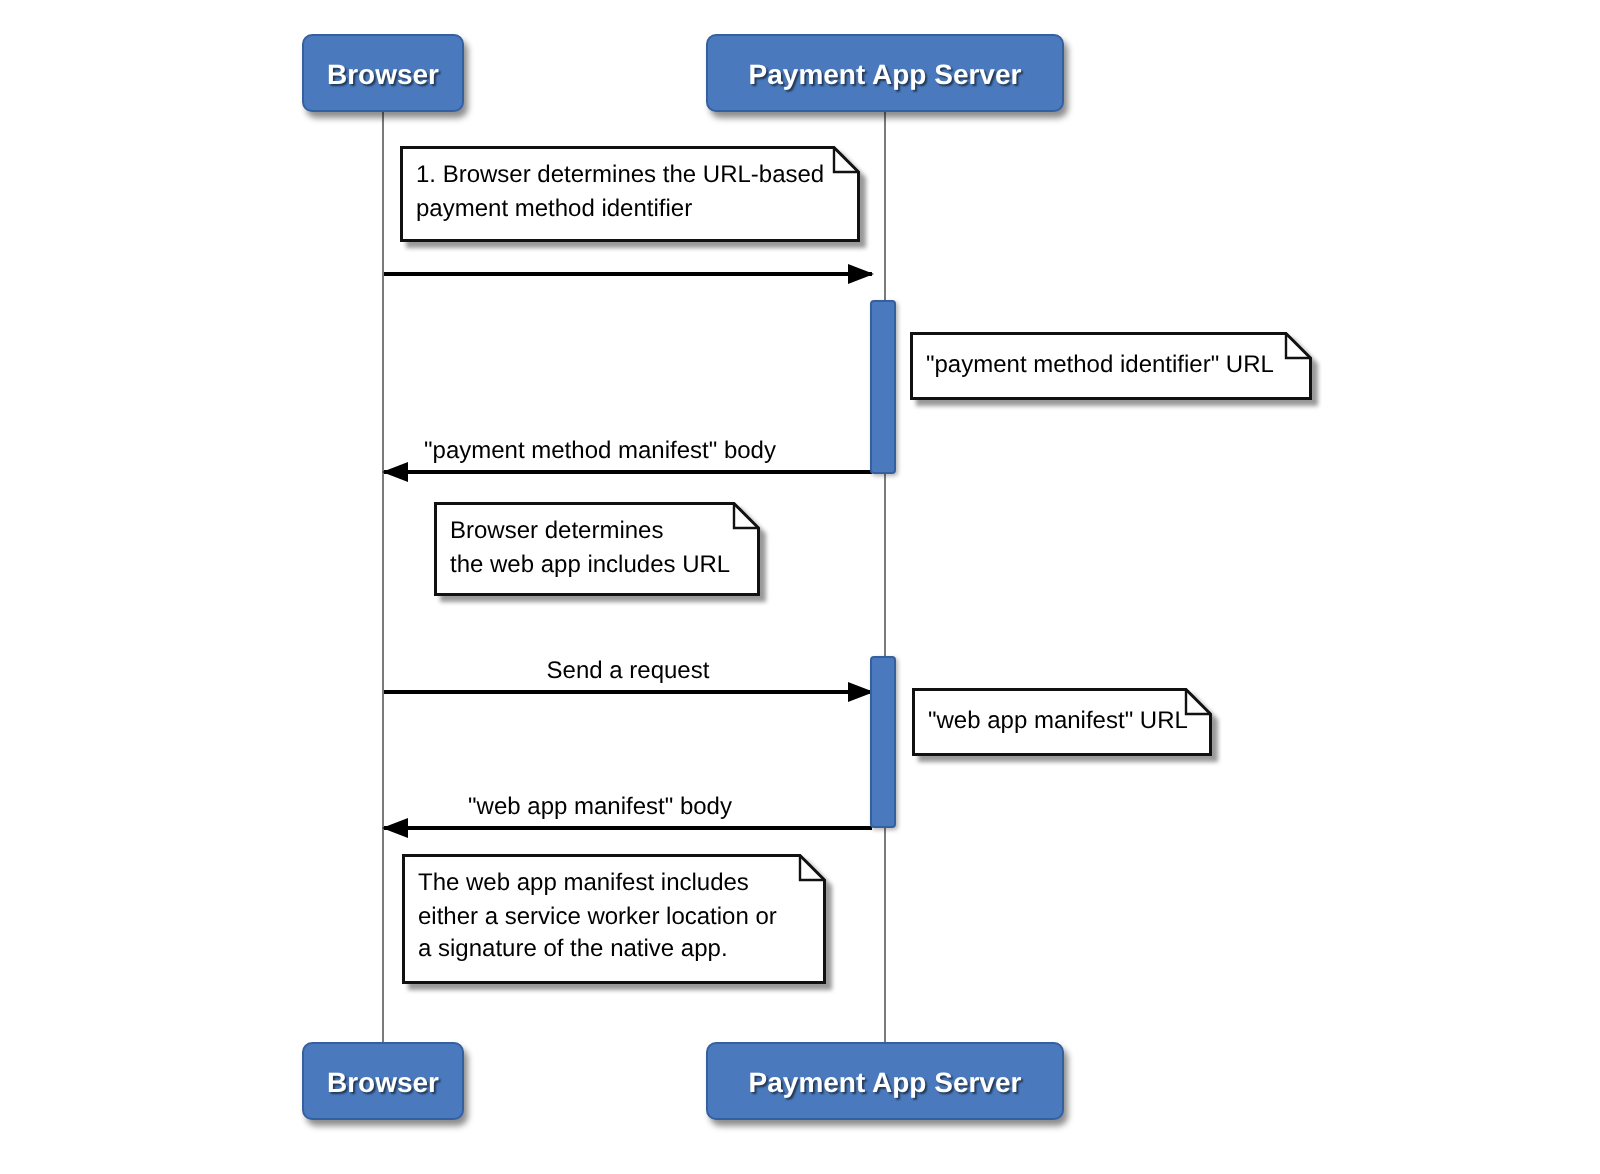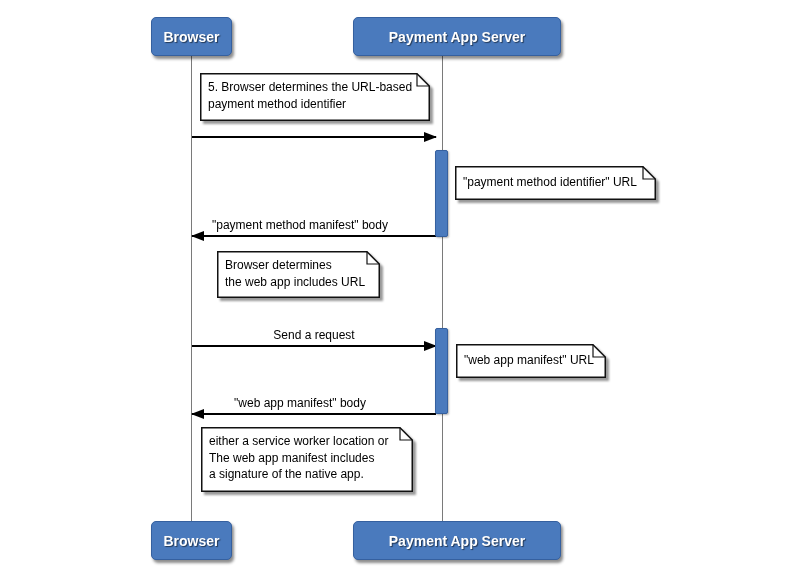--- a/index.html
+++ b/index.html
@@ -14,21 +14,21 @@
   
   .actor{
     position:absolute;height:39px;display:flex;align-items:center;justify-content:center;
     background:#4a7abd;border:1px solid #35609f;border-radius:5px;
     box-shadow:2px 3px 3px rgba(0,0,0,0.45);
     color:#fff;font-weight:bold;font-size:14px;
     text-shadow:1px 1px 1px rgba(0,0,0,0.55);
     z-index:4;box-sizing:border-box;
   }
   .actor-browser{left:151px;width:81px;}
-  .actor-server{left:353px;width:208px;}
+  .actor-server{left:353px;width:179px;}
   .actor-top{top:17px;}
   .actor-bottom{top:521px;}
   
   .activation{
     position:absolute;left:435px;width:13px;background:#4a7abd;
     border:1px solid #35609f;border-radius:2px;box-sizing:border-box;
     box-shadow:1px 1px 2px rgba(0,0,0,0.3);z-index:3;
   }
   .activation-1{top:150px;height:87px;}
   .activation-2{top:328px;height:86px;}
@@ -108,21 +108,21 @@
       <i class="arrowhead left"></i>
     </div>
   </div>
 
   <div class="note note-1">
       <svg width="230" height="48" class="note-bg">
         <path d="M0.75 0.75 H217 L229.25 13 V47.25 H0.75 Z" class="note-shape"></path>
         <path d="M217 0.75 V13 H229.25" class="note-flap"></path>
       </svg>
     <div class="note-body">
-      <span>5. Browser determines the URL-based</span>
+      <span>1. Browser determines the URL-based</span>
       <span>payment method identifier</span>
     </div>
   </div>
 
   <div class="note note-2">
       <svg width="201" height="34" class="note-bg">
         <path d="M0.75 0.75 H188 L200.25 13 V33.25 H0.75 Z" class="note-shape"></path>
         <path d="M188 0.75 V13 H200.25" class="note-flap"></path>
       </svg>
     <div class="note-body">
@@ -150,19 +150,19 @@
       <span>"web app manifest" URL</span>
     </div>
   </div>
 
   <div class="note note-5">
       <svg width="212" height="65" class="note-bg">
         <path d="M0.75 0.75 H199 L211.25 13 V64.25 H0.75 Z" class="note-shape"></path>
         <path d="M199 0.75 V13 H211.25" class="note-flap"></path>
       </svg>
     <div class="note-body">
+      <span>The web app manifest includes</span>
       <span>either a service worker location or</span>
-      <span>The web app manifest includes</span>
       <span>a signature of the native app.</span>
     </div>
   </div>
 
 </div>
 
 </body></html>

